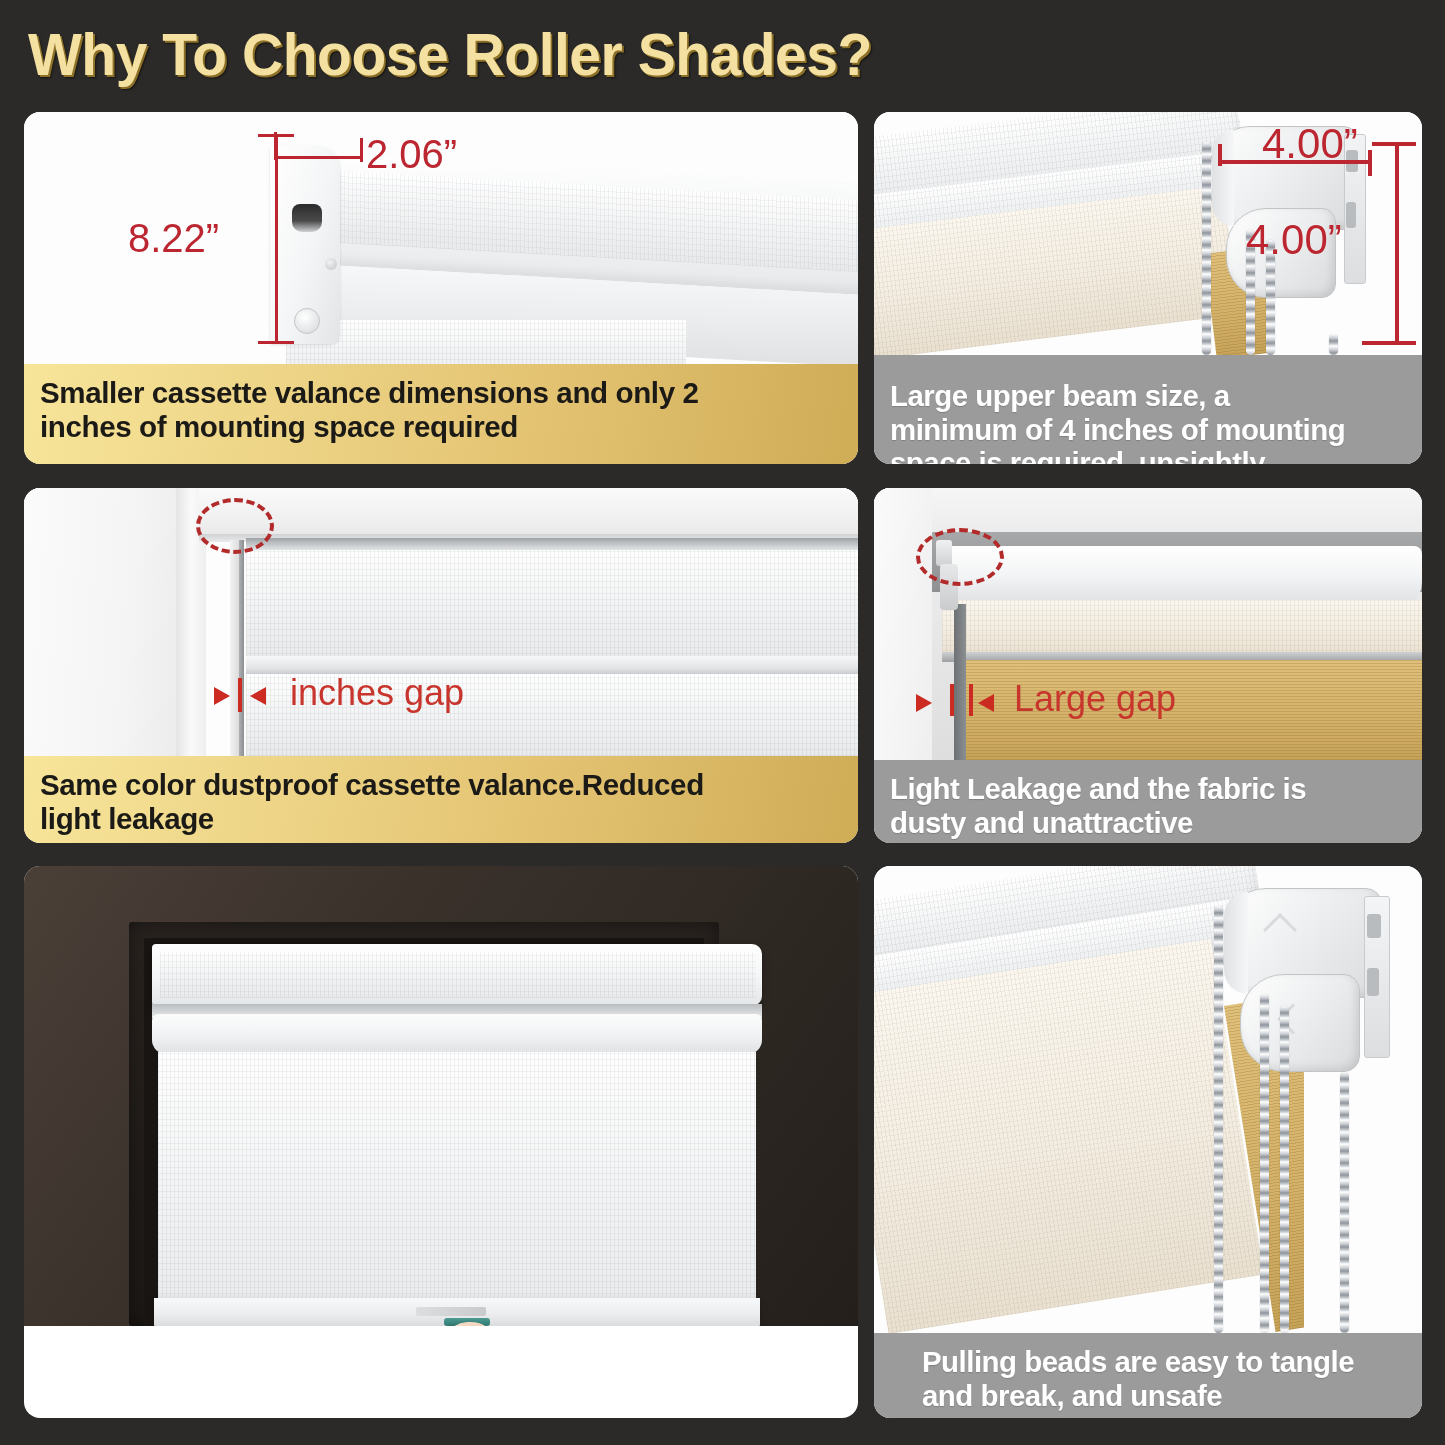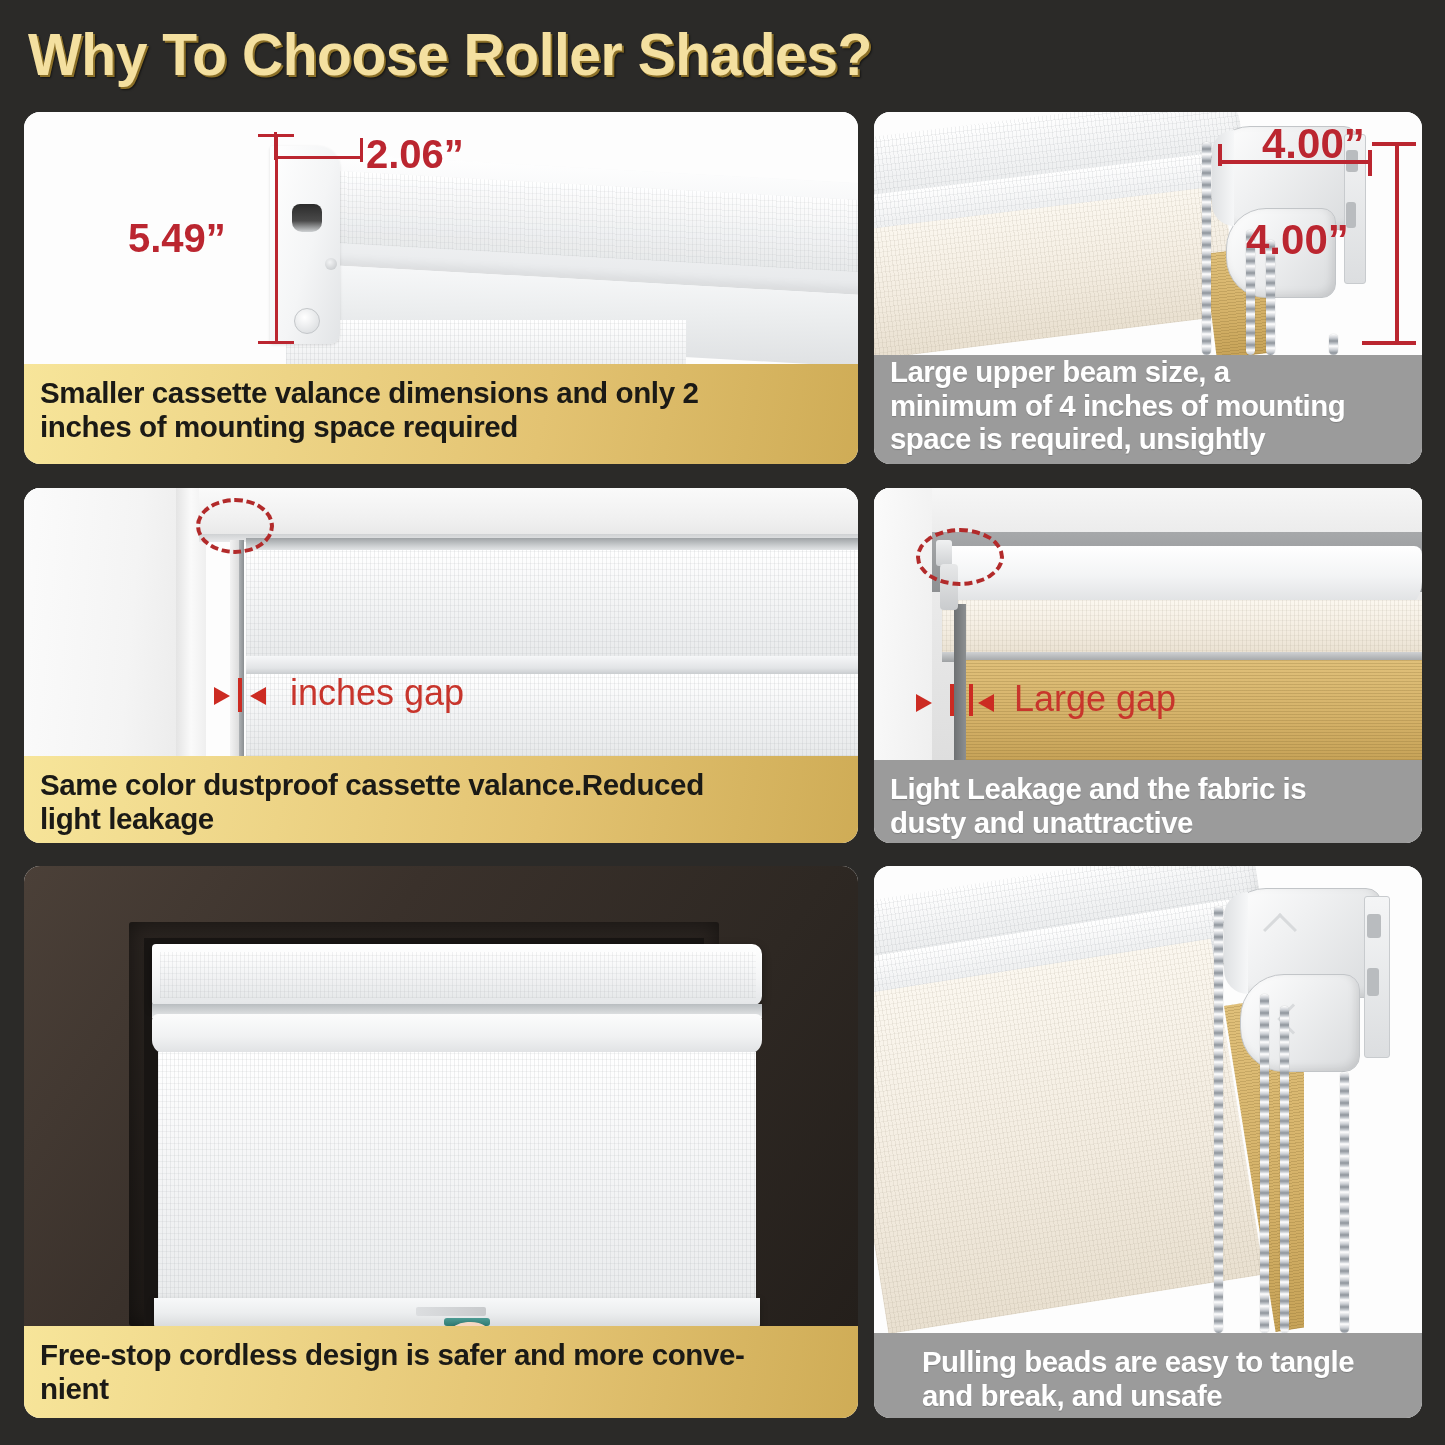--- a/index.html
+++ b/index.html
@@ -93,21 +93,21 @@
   .fabric-tan {
     background:
       repeating-linear-gradient(0deg, rgba(120,95,40,.22) 0 1px, rgba(255,255,255,0) 1px 3px),
       linear-gradient(180deg,#e0c07a 0%,#d4b168 60%,#c7a358 100%);
   }
 
   
   .dim-label {
     position:absolute;
     color:#bb2630;
-    font-weight:bold;
+    font-weight:normal;
     white-space:nowrap;
     text-shadow: 0 0 1px rgba(255,255,255,.7);
   }
   .dim-line { position:absolute; background:#bb2630; }
   .dashed-ellipse {
     position:absolute;
     border:4px dashed #b22a2a;
     border-radius:50%;
   }
   .gap-label {
@@ -186,21 +186,21 @@
                   border-radius:50%;"></div>
 
       <div class="dim-line" style="left:252px; top:44px; width:86px; height:3px;"></div>
       <div class="dim-line" style="left:250px; top:20px; width:3px; height:28px;"></div>
       <div class="dim-line" style="left:336px; top:26px; width:3px; height:24px;"></div>
       <div class="dim-label" style="left:342px; top:20px; font-size:40px;">2.06”</div>
 
       <div class="dim-line" style="left:251px; top:22px; width:3px; height:210px;"></div>
       <div class="dim-line" style="left:234px; top:22px; width:36px; height:3px;"></div>
       <div class="dim-line" style="left:234px; top:229px; width:36px; height:3px;"></div>
-      <div class="dim-label" style="left:104px; top:104px; font-size:40px;">5.49”</div>
+      <div class="dim-label" style="left:104px; top:104px; font-size:40px;">8.22”</div>
     </div>
 
     <div class="caption gold" style="height:100px;">
       <span class="line">Smaller cassette valance dimensions and only 2</span>
       <span class="line">inches of mounting space required</span>
     </div>
   </div>
 
   <div class="panel" style="left:874px; top:112px; width:548px; height:352px;">
     <div class="stage" style="height:243px;">
@@ -239,21 +239,21 @@
       <div class="dim-line" style="left:344px; top:32px; width:4px; height:22px;"></div>
       <div class="dim-line" style="left:494px; top:38px; width:4px; height:26px;"></div>
       <div class="dim-label" style="left:388px; top:8px; font-size:42px;">4.00”</div>
 
       <div class="dim-line" style="left:521px; top:30px; width:4px; height:202px;"></div>
       <div class="dim-line" style="left:498px; top:30px; width:44px; height:4px;"></div>
       <div class="dim-line" style="left:488px; top:229px; width:54px; height:4px;"></div>
       <div class="dim-label" style="left:372px; top:104px; font-size:42px;">4.00”</div>
     </div>
 
-    <div class="caption gray" style="height:109px; padding-top:0;">
+    <div class="caption gray" style="height:109px; padding-top:24px;">
       <span class="line">Large upper beam size, a</span>
       <span class="line">minimum of 4 inches of mounting</span>
       <span class="line">space is required, unsightly</span>
     </div>
   </div>
 
   <div class="panel" style="left:24px; top:488px; width:834px; height:355px;">
     <div class="stage" style="height:268px;">
       <div class="white-bg"></div>
 
@@ -391,24 +391,20 @@
 
       <div style="position:absolute; left:420px; top:452px; width:46px; height:8px;
                   background:linear-gradient(180deg,#4d9b93,#2f7a72); border-radius:3px;"></div>
       <div style="position:absolute; left:418px; top:456px; width:58px; height:80px;
                   background:linear-gradient(160deg,#f7ddc9 0%,#efc9ae 55%,#e0b69a 100%);
                   border-radius:28px 28px 14px 14px; transform:rotate(-6deg);
                   box-shadow:-2px 2px 5px rgba(0,0,0,.18);"></div>
 
     </div>
 
-    <div class="caption gold" style="height:92px;">
-      <span class="line">Free-stop cordless design is safer and more conve-</span>
-      <span class="line">nient</span>
-    </div>
   </div>
 
   <div class="panel" style="left:874px; top:866px; width:548px; height:552px;">
     <div class="stage" style="height:467px;">
       <div class="white-bg"></div>
 
       <div class="fabric-white" style="position:absolute; left:-12px; top:36px; width:400px; height:72px;
             border-radius:0 26px 26px 0; transform:rotate(-9deg); transform-origin:left center;
             box-shadow: inset 0 -8px 14px rgba(0,0,0,.07);"></div>
 

